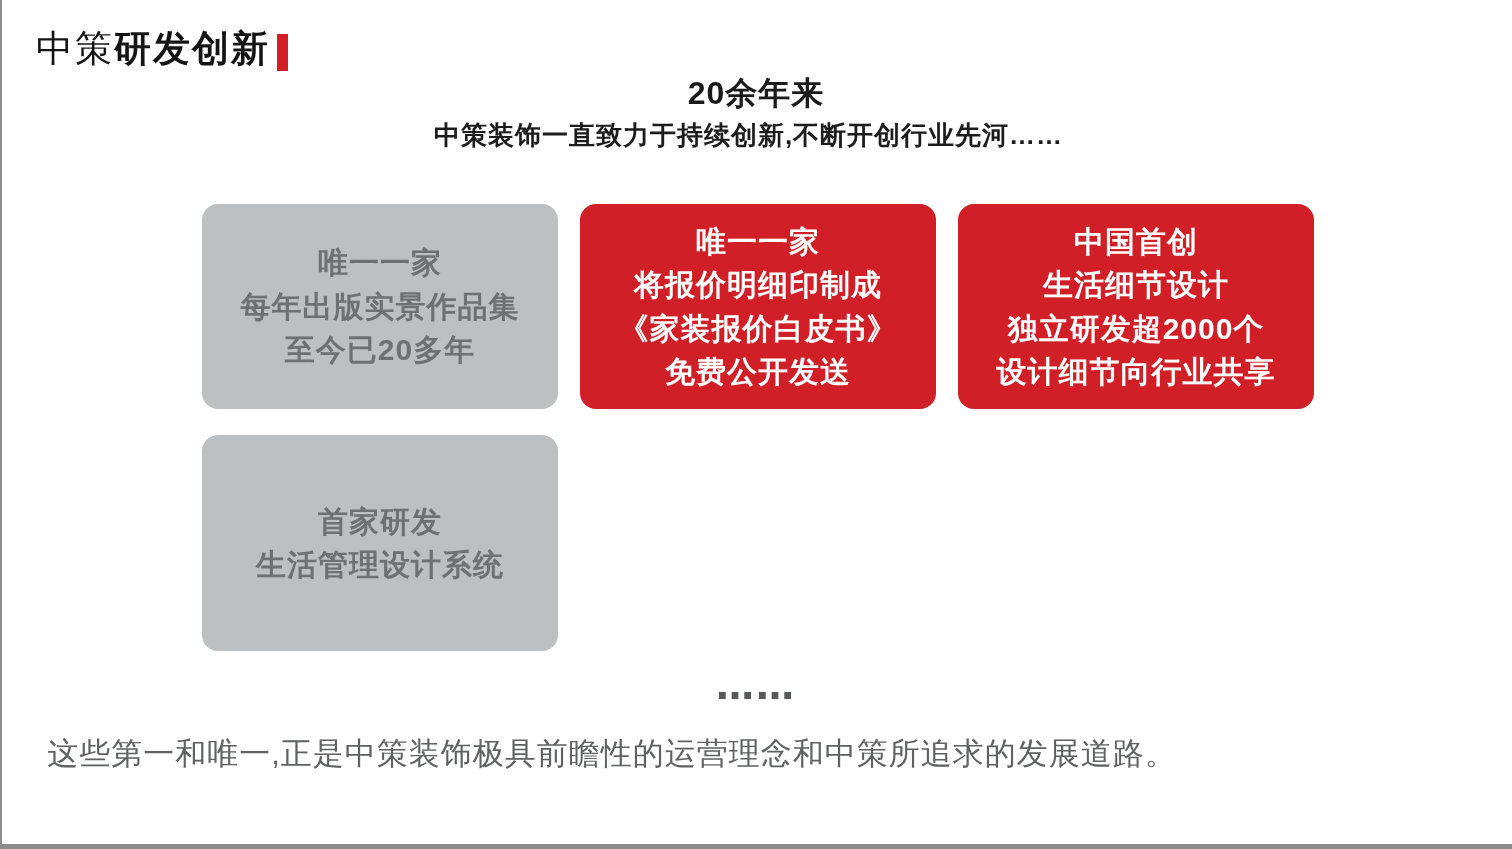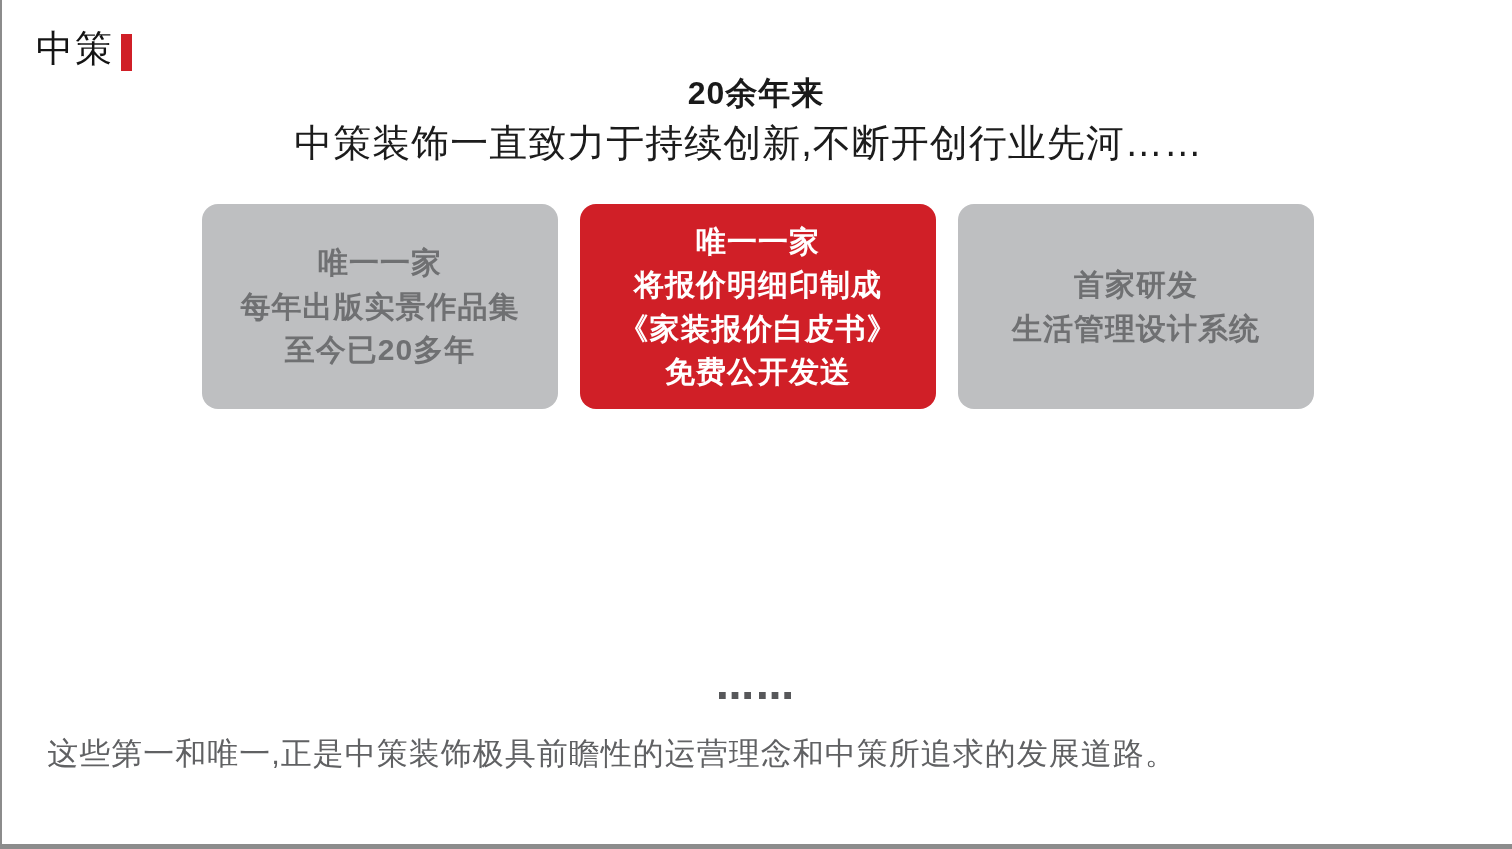--- a/index.html
+++ b/index.html
@@ -28,21 +28,21 @@
   .brand{font-weight:400;letter-spacing:2px;}
   .emph{font-weight:700;letter-spacing:2px;}
   .accent-bar{width:11px;height:37px;background:var(--red);margin-left:7px;margin-top:4px;}
 
   .intro-title{
     position:absolute;top:72px;left:0;width:1512px;text-align:center;
     font-size:32px;font-weight:700;color:#1a1a1a;letter-spacing:1px;
   }
   .intro-subtitle{
     position:absolute;top:118px;left:0;width:1497px;text-align:center;
-    font-size:38px;font-weight:400;color:#1c1c1c;letter-spacing:1px;
+    font-size:26px;font-weight:700;color:#1c1c1c;letter-spacing:1px;
   }
 
   .cards{
     position:absolute;left:202px;top:204px;
     display:grid;
     grid-template-columns:repeat(3,356px);
     grid-template-rows:205px 216px;
     column-gap:22px;row-gap:26px;
   }
   .card{
@@ -67,32 +67,37 @@
   }
 </style>
 </head>
 <body>
 
 <div class="left-line"></div>
 <div class="bottom-bar"></div>
 
 <div class="header">
   <span class="brand">中策</span>
+    <span class="emph">研发创新</span>
   <span class="accent-bar"></span>
 </div>
 
 <div class="intro-title">20余年来</div>
 <div class="intro-subtitle">中策装饰一直致力于持续创新,不断开创行业先河……</div>
 
 <div class="cards">
   <div class="card gray">唯一一家
 每年出版实景作品集
 至今已20多年</div>
   <div class="card red">唯一一家
 将报价明细印制成
 《家装报价白皮书》
 免费公开发送</div>
+  <div class="card red">中国首创
+生活细节设计
+独立研发超2000个
+设计细节向行业共享</div>
   <div class="card gray">首家研发
 生活管理设计系统</div>
 </div>
 
 <div class="ellipsis">……</div>
 <div class="statement">这些第一和唯一,正是中策装饰极具前瞻性的运营理念和中策所追求的发展道路。</div>
 
 </body></html>

